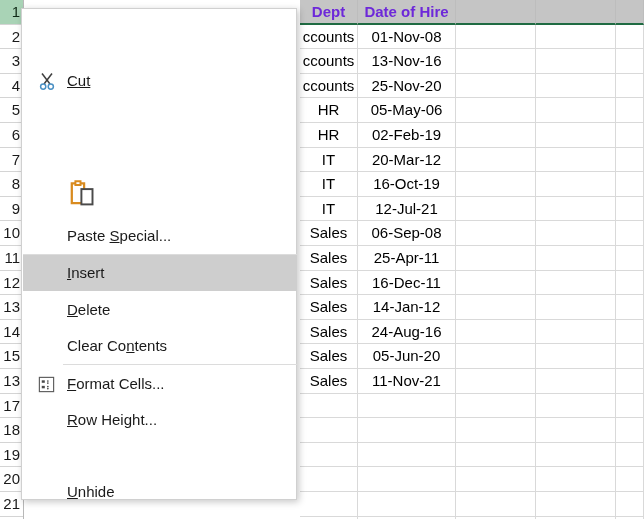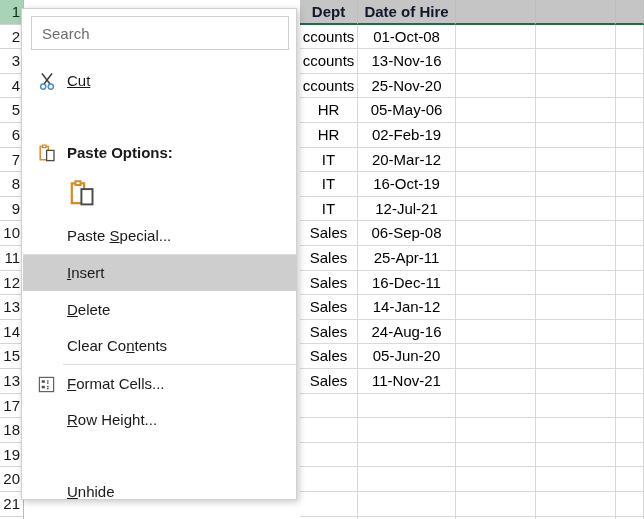--- a/index.html
+++ b/index.html
@@ -61,21 +61,21 @@
     color: #000000;
     line-height: 24px;
     overflow: hidden;
     white-space: nowrap;
   }
   .gcell.hdr {
     background: #c5c5c5;
     font-weight: bold;
     border-bottom: 2px solid #1f6b42;
     border-right: 1px solid #bdbdbd;
-    color: #0f172a;
+    color: #6d28d9;
   }
   .gcell.ctr { text-align: center; }
 
   
   #ctxmenu {
     position: absolute;
     left: 21px;
     top: 8px;
     width: 276px;
     height: 492px;
@@ -173,21 +173,21 @@
       <div class="rowhdr" style="top: 492px; height: 24.6px;">21</div>
       <div class="rowhdr" style="top: 516.6px; height: 24.6px;">22</div>
     </div>
   <div id="cells">
       <div class="gcell hdr ctr" style="left: 300px; top: 0px; width: 58px; height: 24.6px;">Dept</div>
       <div class="gcell hdr ctr" style="left: 358px; top: 0px; width: 98px; height: 24.6px;">Date of Hire</div>
       <div class="gcell hdr ctr" style="left: 456px; top: 0px; width: 80px; height: 24.6px;"></div>
       <div class="gcell hdr ctr" style="left: 536px; top: 0px; width: 80px; height: 24.6px;"></div>
       <div class="gcell hdr ctr" style="left: 616px; top: 0px; width: 28px; height: 24.6px;"></div>
       <div class="gcell ctr" style="left: 300px; top: 24.6px; width: 58px; height: 24.6px;">ccounts</div>
-      <div class="gcell ctr" style="left: 358px; top: 24.6px; width: 98px; height: 24.6px;">01-Oct-08</div>
+      <div class="gcell ctr" style="left: 358px; top: 24.6px; width: 98px; height: 24.6px;">01-Nov-08</div>
       <div class="gcell ctr" style="left: 456px; top: 24.6px; width: 80px; height: 24.6px;"></div>
       <div class="gcell ctr" style="left: 536px; top: 24.6px; width: 80px; height: 24.6px;"></div>
       <div class="gcell ctr" style="left: 616px; top: 24.6px; width: 28px; height: 24.6px;"></div>
       <div class="gcell ctr" style="left: 300px; top: 49.2px; width: 58px; height: 24.6px;">ccounts</div>
       <div class="gcell ctr" style="left: 358px; top: 49.2px; width: 98px; height: 24.6px;">13-Nov-16</div>
       <div class="gcell ctr" style="left: 456px; top: 49.2px; width: 80px; height: 24.6px;"></div>
       <div class="gcell ctr" style="left: 536px; top: 49.2px; width: 80px; height: 24.6px;"></div>
       <div class="gcell ctr" style="left: 616px; top: 49.2px; width: 28px; height: 24.6px;"></div>
       <div class="gcell ctr" style="left: 300px; top: 73.8px; width: 58px; height: 24.6px;">ccounts</div>
       <div class="gcell ctr" style="left: 358px; top: 73.8px; width: 98px; height: 24.6px;">25-Nov-20</div>
@@ -282,47 +282,34 @@
       <div class="gcell ctr" style="left: 300px; top: 516.6px; width: 58px; height: 24.6px;"></div>
       <div class="gcell ctr" style="left: 358px; top: 516.6px; width: 98px; height: 24.6px;"></div>
       <div class="gcell ctr" style="left: 456px; top: 516.6px; width: 80px; height: 24.6px;"></div>
       <div class="gcell ctr" style="left: 536px; top: 516.6px; width: 80px; height: 24.6px;"></div>
       <div class="gcell ctr" style="left: 616px; top: 516.6px; width: 28px; height: 24.6px;"></div>
     </div>
 </div>
 
 <div id="ctxmenu">
 
-  <div class="search-wrap">
-    <input type="text" id="menu-search" placeholder="Search" style="">
-  </div>
 
   <div class="mi" style="top:54px">
     <span class="mi-icon">
       <svg viewBox="0 0 20 20" width="20" height="20">
         <line x1="5" y1="2.5" x2="13" y2="13" stroke="#3f3f3f" stroke-width="1.5"></line>
         <line x1="15" y1="2.5" x2="7" y2="13" stroke="#3f3f3f" stroke-width="1.5"></line>
         <circle cx="6.2" cy="15.6" r="2.6" fill="none" stroke="#4a90c4" stroke-width="1.5"></circle>
         <circle cx="13.8" cy="15.6" r="2.6" fill="none" stroke="#4a90c4" stroke-width="1.5"></circle>
       </svg>
     </span>
     <span class="mi-label"><u>Cut</u></span>
   </div>
 
 
-  <div class="mi" style="top:126px">
-    <span class="mi-icon">
-      <svg viewBox="0 0 20 20" width="20" height="20">
-        <path d="M3.2 3.6 h8.2 v13.2 h-8.2 z" fill="#ffffff" stroke="#d98b1f" stroke-width="1.5"></path>
-        <path d="M5.6 2.2 h3.4 v2.4 h-3.4 z" fill="#ffffff" stroke="#d98b1f" stroke-width="1.3"></path>
-        <rect x="9.6" y="7.4" width="7.4" height="10.2" fill="#ffffff" stroke="#4a4a4a" stroke-width="1.3"></rect>
-      </svg>
-    </span>
-    <span class="mi-label bold">Paste Options:</span>
-  </div>
 
   <div class="mi" style="top:165px;height:40px">
     <span class="paste-big" style="top:4px">
       <svg viewBox="0 0 20 20" width="30" height="30">
         <path d="M3.2 3.6 h8.2 v13.2 h-8.2 z" fill="#ffffff" stroke="#d98b1f" stroke-width="1.5"></path>
         <path d="M5.6 2.2 h3.4 v2.4 h-3.4 z" fill="#ffffff" stroke="#d98b1f" stroke-width="1.3"></path>
         <rect x="9.6" y="7.4" width="7.4" height="10.2" fill="#ffffff" stroke="#4a4a4a" stroke-width="1.3"></rect>
       </svg>
     </span>
   </div>

